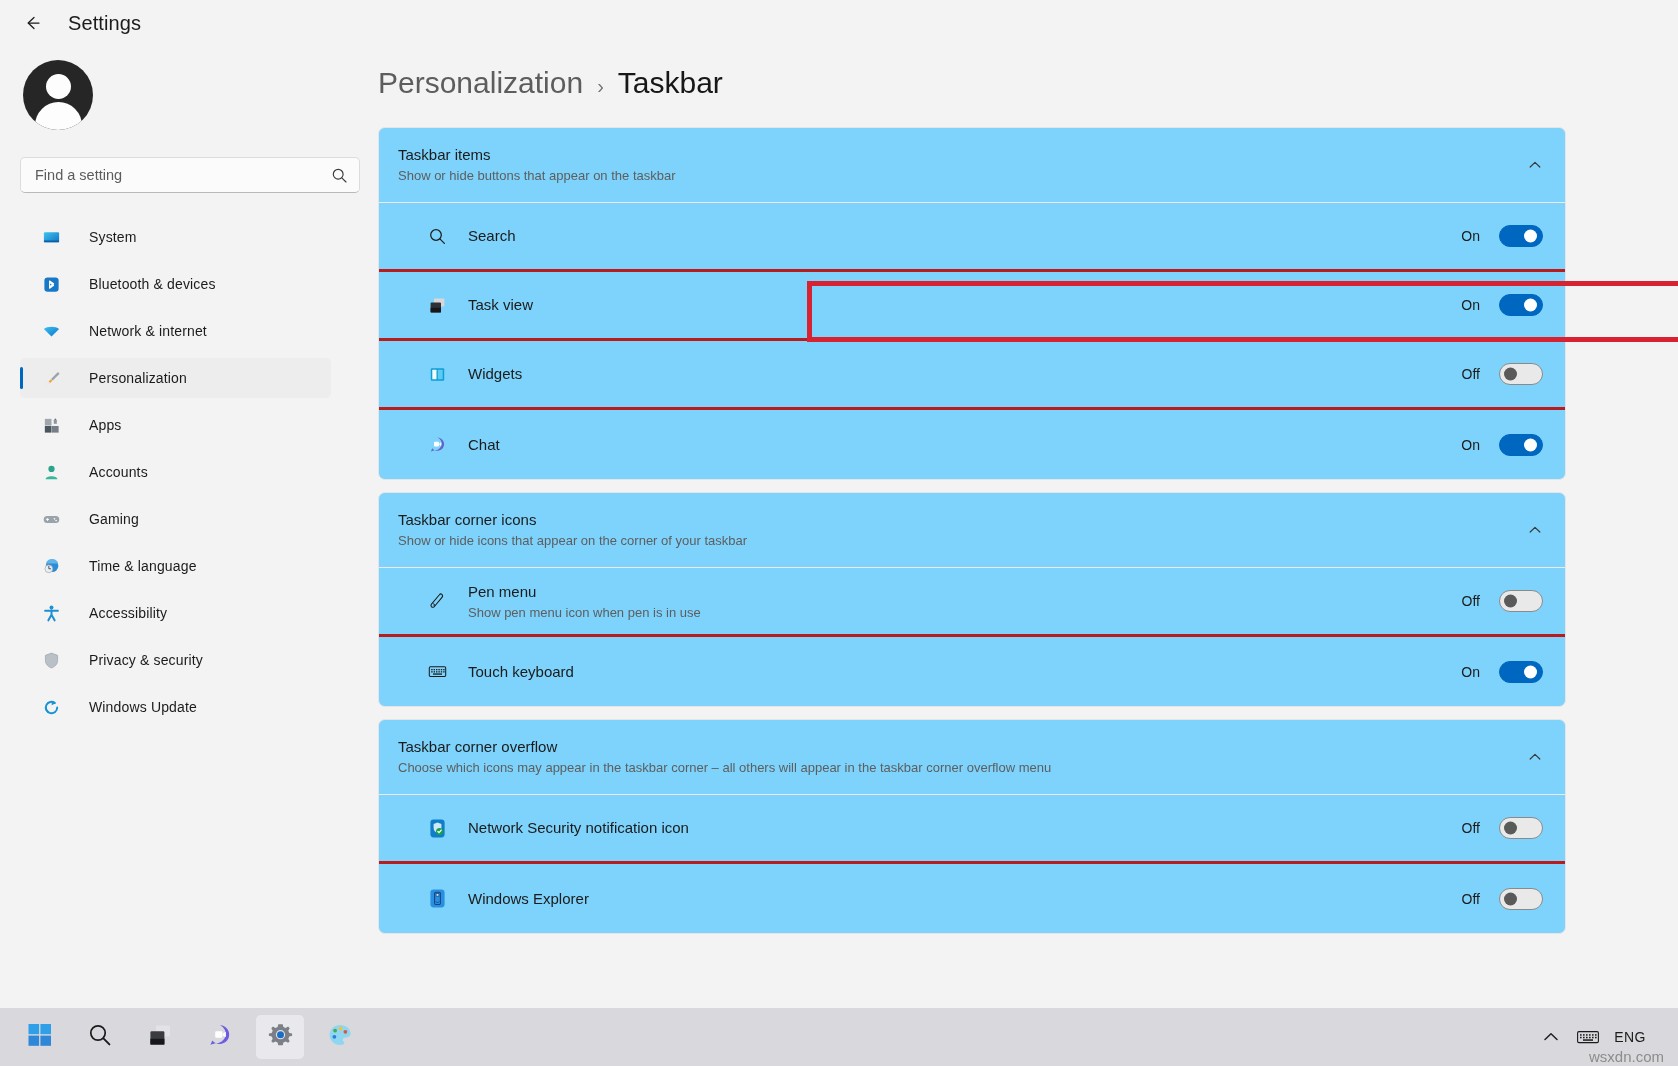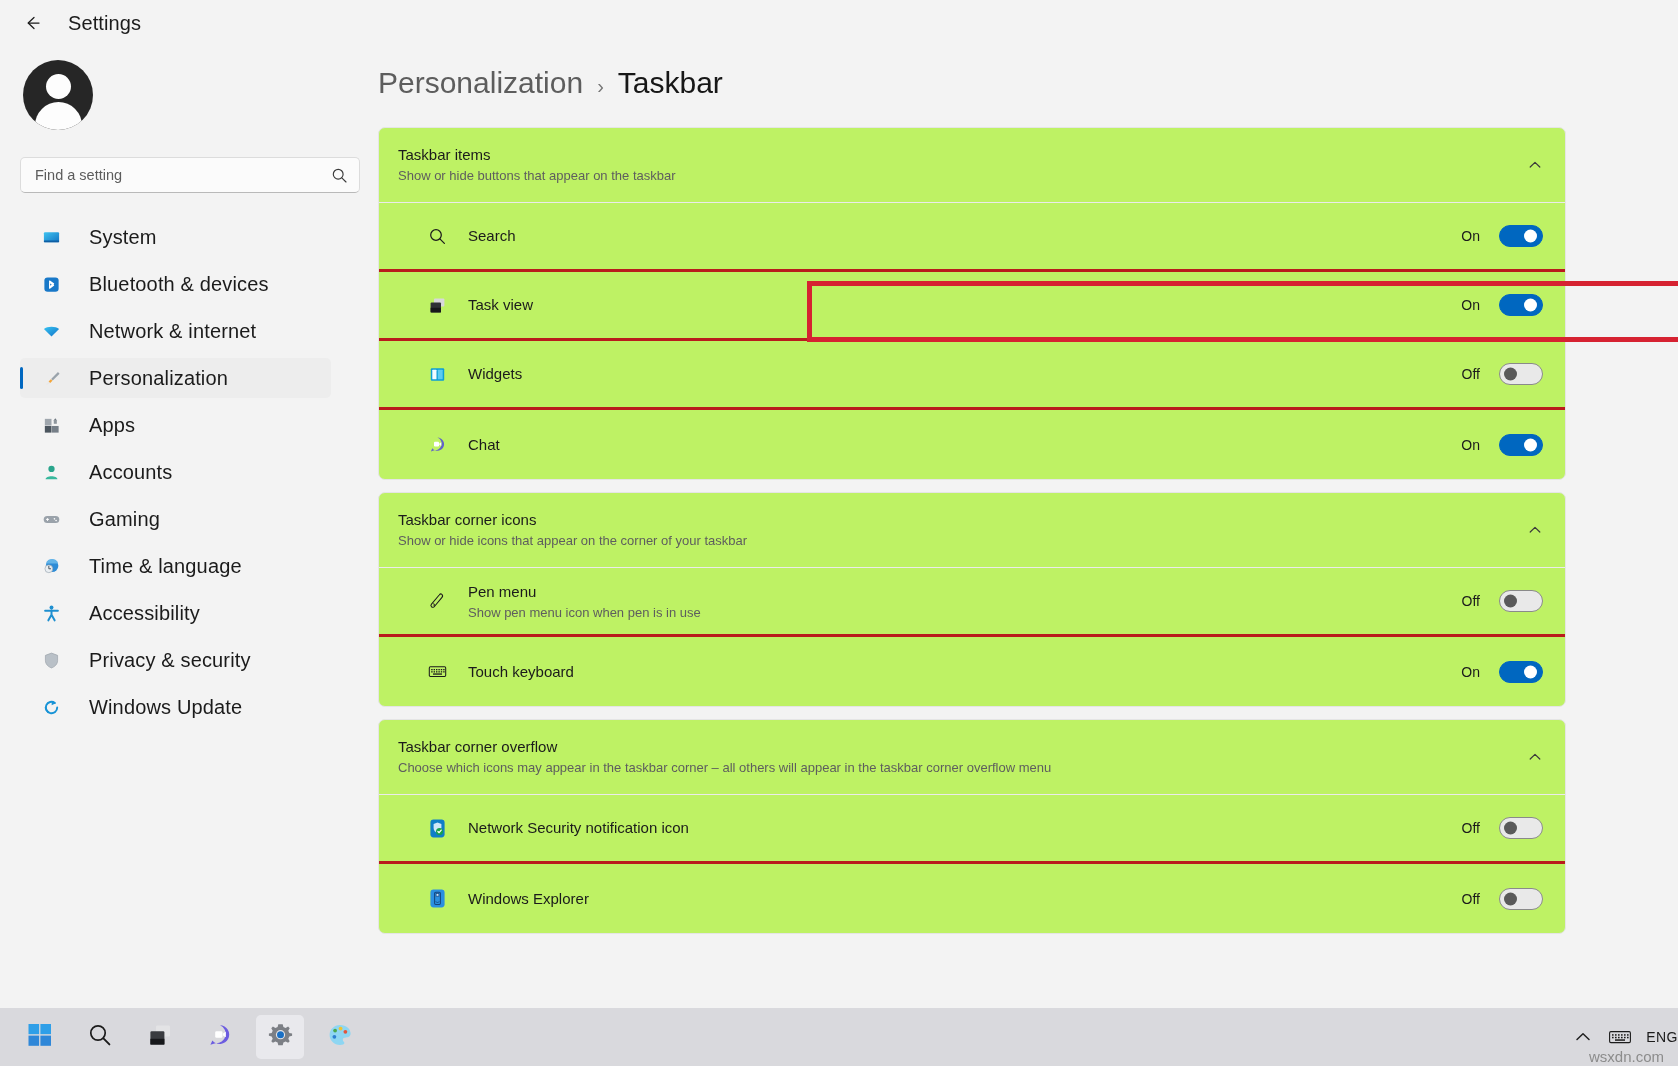--- a/index.html
+++ b/index.html
@@ -96,41 +96,41 @@
   .nav-item.active { background: #ededed; }
   .nav-item.active::before {
     content: ""; position: absolute; left: 0; top: 9px;
     width: 3px; height: 22px; border-radius: 2px; background: #0067c0;
   }
   .nav-ico {
     width: 20px; height: 20px; flex: 0 0 20px;
     display: flex; align-items: center; justify-content: center;
     margin-right: 28px;
   }
-  .nav-label { font-size: 20px; color: #1b1b1b; letter-spacing: .15px; }
+  .nav-label { font-size: 14px; color: #1b1b1b; letter-spacing: .15px; }
 
   
   .main {
     flex: 1 1 auto;
     padding: 0 0 0 16px;
     position: relative;
     overflow: hidden;
   }
   .breadcrumb {
     display: flex; align-items: baseline;
     padding: 20px 0 0 0;
     font-size: 30px;
   }
   .crumb-parent { color: #5d5d5d; }
   .crumb-sep { color: #767676; font-size: 20px; margin: 0 14px; }
   .crumb-current { color: #171717; }
 
   .cards { margin-top: 27px; padding-right: 112px; }
   .card {
-    background: #bef264;
+    background: #7dd3fc;
     border: 1px solid #e5e5e5;
     border-radius: 7px;
     margin-bottom: 12px;
     overflow: hidden;
   }
   .card-header {
     display: flex; align-items: center;
     padding: 18px 22px 19px 19px;
     border-bottom: 1px solid #ebebeb;
   }
@@ -186,21 +186,21 @@
     display: flex; align-items: center;
     z-index: 60;
   }
   .tb-left { flex: 1 1 auto; display: flex; align-items: center; padding-left: 16px; gap: 12px; }
   .tb-btn {
     width: 48px; height: 44px; border-radius: 5px;
     display: flex; align-items: center; justify-content: center;
     position: relative;
   }
   .tb-btn.active { background: #e9e9ed; }
-  .tb-right { display: flex; align-items: center; gap: 14px; padding-right: 0; }
+  .tb-right { display: flex; align-items: center; gap: 14px; padding-right: 32px; }
   .tray-chev { color: #202020; display: flex; }
   .tray-kbd { display: flex; }
   .tray-lang { font-size: 14px; color: #1b1b1b; letter-spacing: .5px; }
   .watermark {
     position: absolute; right: 14px; bottom: 1px;
     font-size: 15px; color: #8c8c8c;
   }
 </style>
 </head>
 <body>

